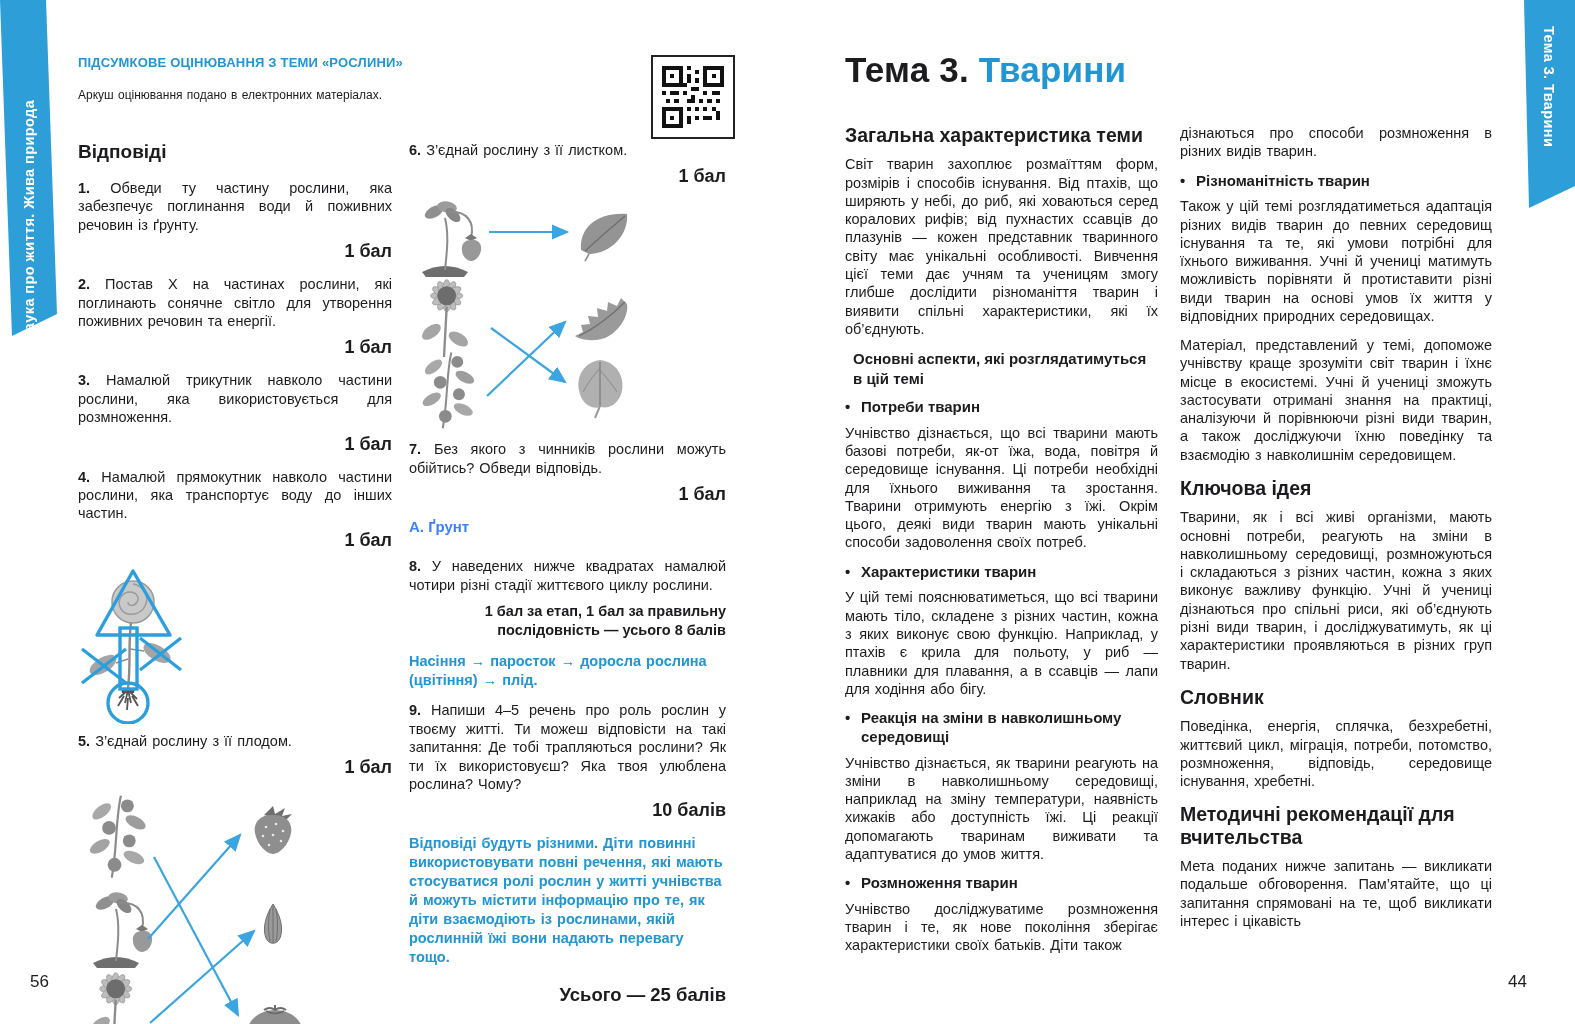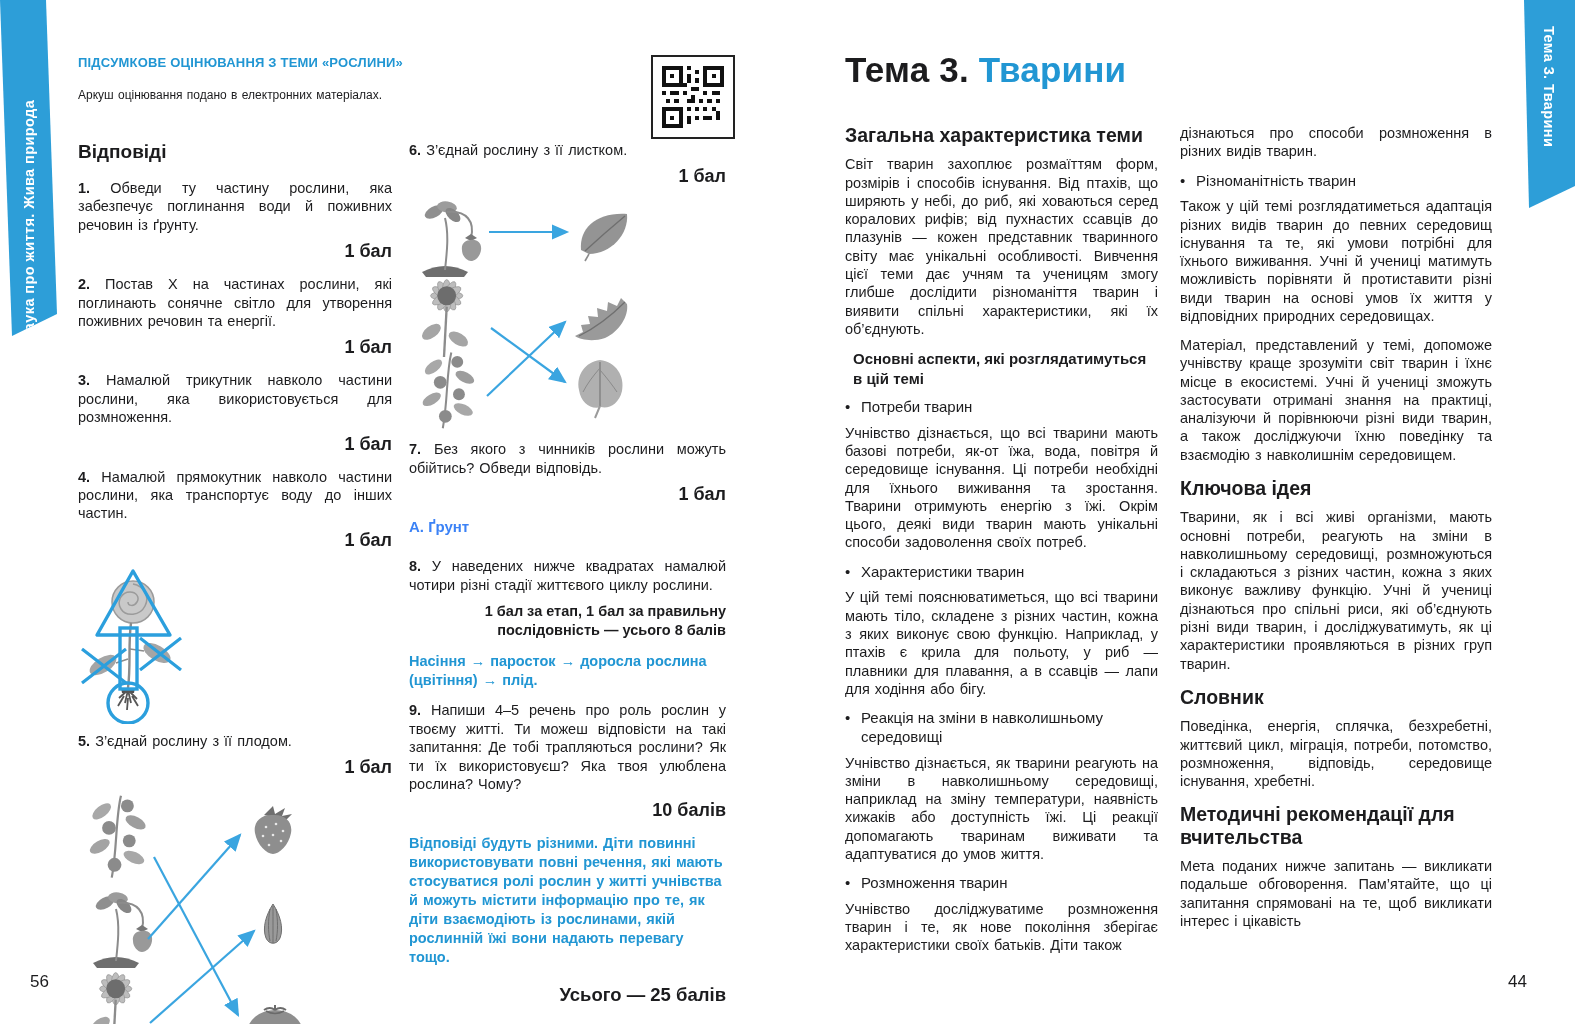--- a/index.html
+++ b/index.html
@@ -29,21 +29,21 @@
   .illu{display:block;margin:2px 0 8px;}
   
   .rp-title{position:absolute;left:845px;top:50px;font-size:35px;font-weight:700;letter-spacing:.2px;}
   .rp-title .blue{color:#2196d3;}
   .colC{position:absolute;left:845px;top:124px;width:313px;}
   .colD{position:absolute;left:1180px;top:124px;width:312px;}
   .sec-h{font-size:19.5px;font-weight:700;margin:13px 0 9px;line-height:1.15;}
   .first{margin-top:0;}
   .body{font-size:14.5px;line-height:1.26;text-align:justify;word-spacing:1px;margin:0 0 11px;}
   .aspects{font-weight:700;font-size:15px;line-height:1.3;margin:2px 8px 10px;}
-  .b-head{display:flex;font-weight:400;font-size:15px;line-height:1.25;margin:2px 0 7px;}
+  .b-head{display:flex;font-weight:700;font-size:15px;line-height:1.25;margin:2px 0 7px;}
   .b-head::before{content:"•";flex:0 0 16px;}
   
   .pnum{position:absolute;font-size:17px;}
   .pnum.pl{left:30px;top:972px;}
   .pnum.pr{left:1508px;top:972px;}
 </style>
 </head>
 <body>
 
 <div id="canvas">

